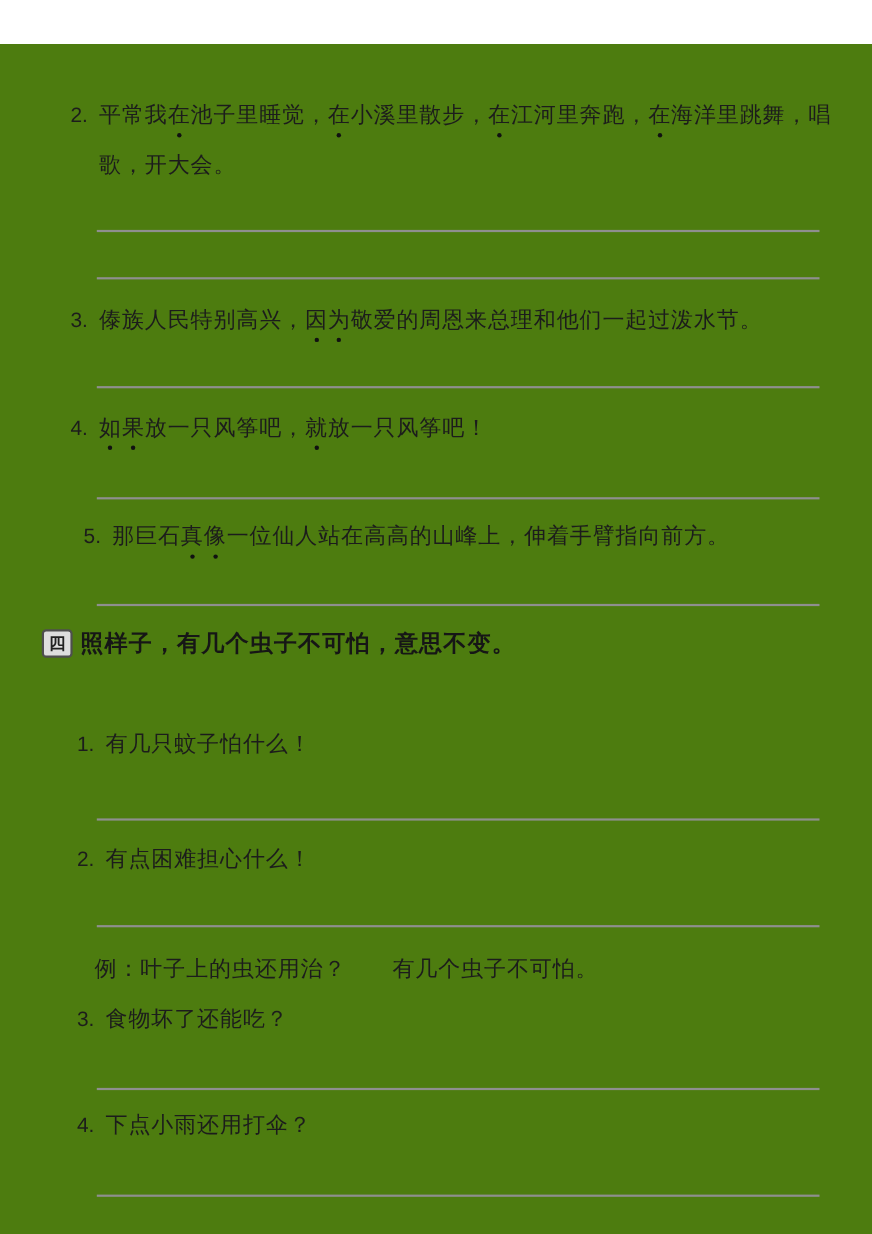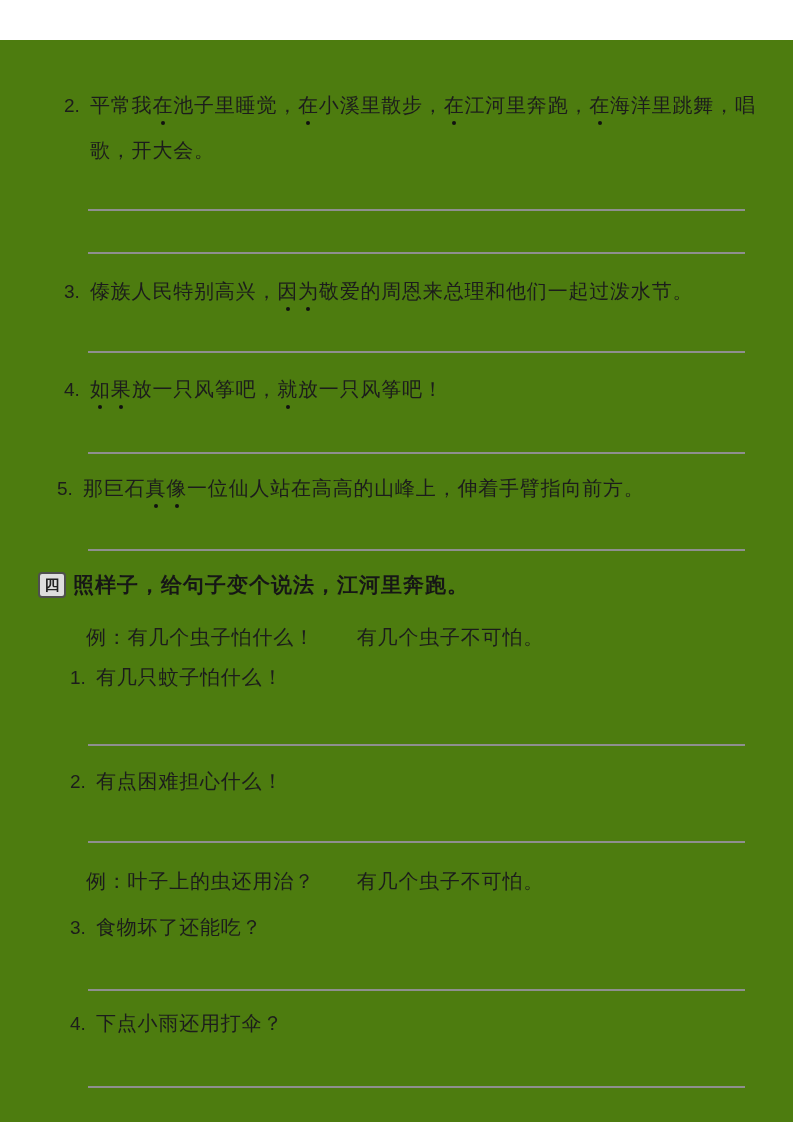--- a/index.html
+++ b/index.html
@@ -109,34 +109,31 @@
   </div>
 
   <div class="ans-line" style="top:311px;"></div>
 
   <div class="row" style="top:336px; left:64px;">
     <span class="num">4.</span><span class="sentence"><span class="em">如</span><span class="em">果</span><span>放一只风筝吧，</span><span class="em">就</span><span>放一只风筝吧！</span></span>
   </div>
 
   <div class="ans-line" style="top:412px;"></div>
 
-  <div class="row" style="top:435px; left:57px;">
+  <div class="row" style="top:435px; left:76px;">
     <span class="num">5.</span><span class="sentence"><span>那巨石</span><span class="em">真</span><span class="em">像</span><span>一位仙人站在高高的山峰上，伸着手臂指向前方。</span></span>
   </div>
 
   <div class="ans-line" style="top:509px;"></div>
 
   <div class="section-header" style="top:531px;">
     <span class="badge">四</span>
-    <span>照样子，给句子变个说法，江河里奔跑。</span>
+    <span>照样子，有几个虫子不可怕，意思不变。</span>
   </div>
 
-  <div class="row" style="top:584px; left:86px;">
-    <span>例：</span><span>有几个虫子怕什么！</span><span class="example-gap"></span><span>有几个虫子不可怕。</span>
-  </div>
 
   <div class="row" style="top:624px; left:70px;">
     <span class="num">1.</span><span class="sentence">有几只蚊子怕什么！</span>
   </div>
 
   <div class="ans-line" style="top:704px;"></div>
 
   <div class="row" style="top:728px; left:70px;">
     <span class="num">2.</span><span class="sentence">有点困难担心什么！</span>
   </div>

